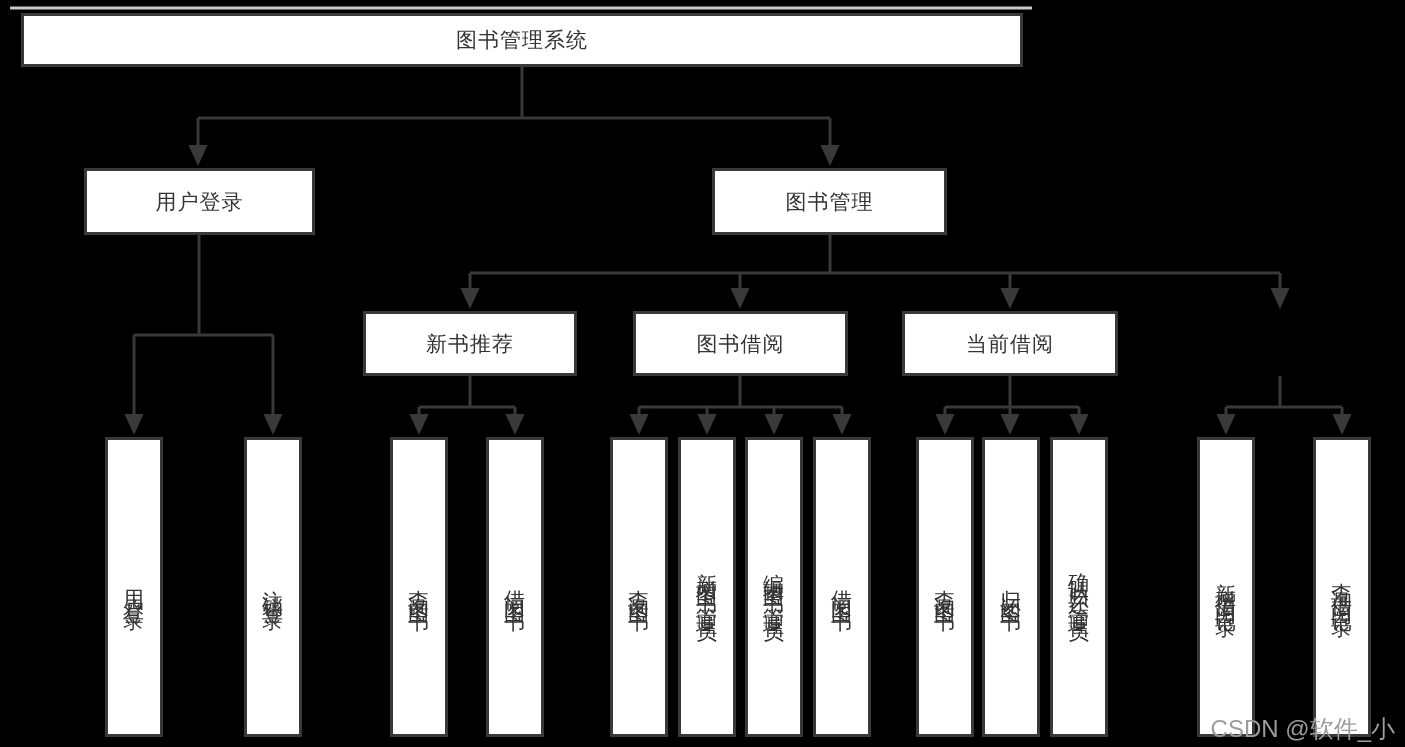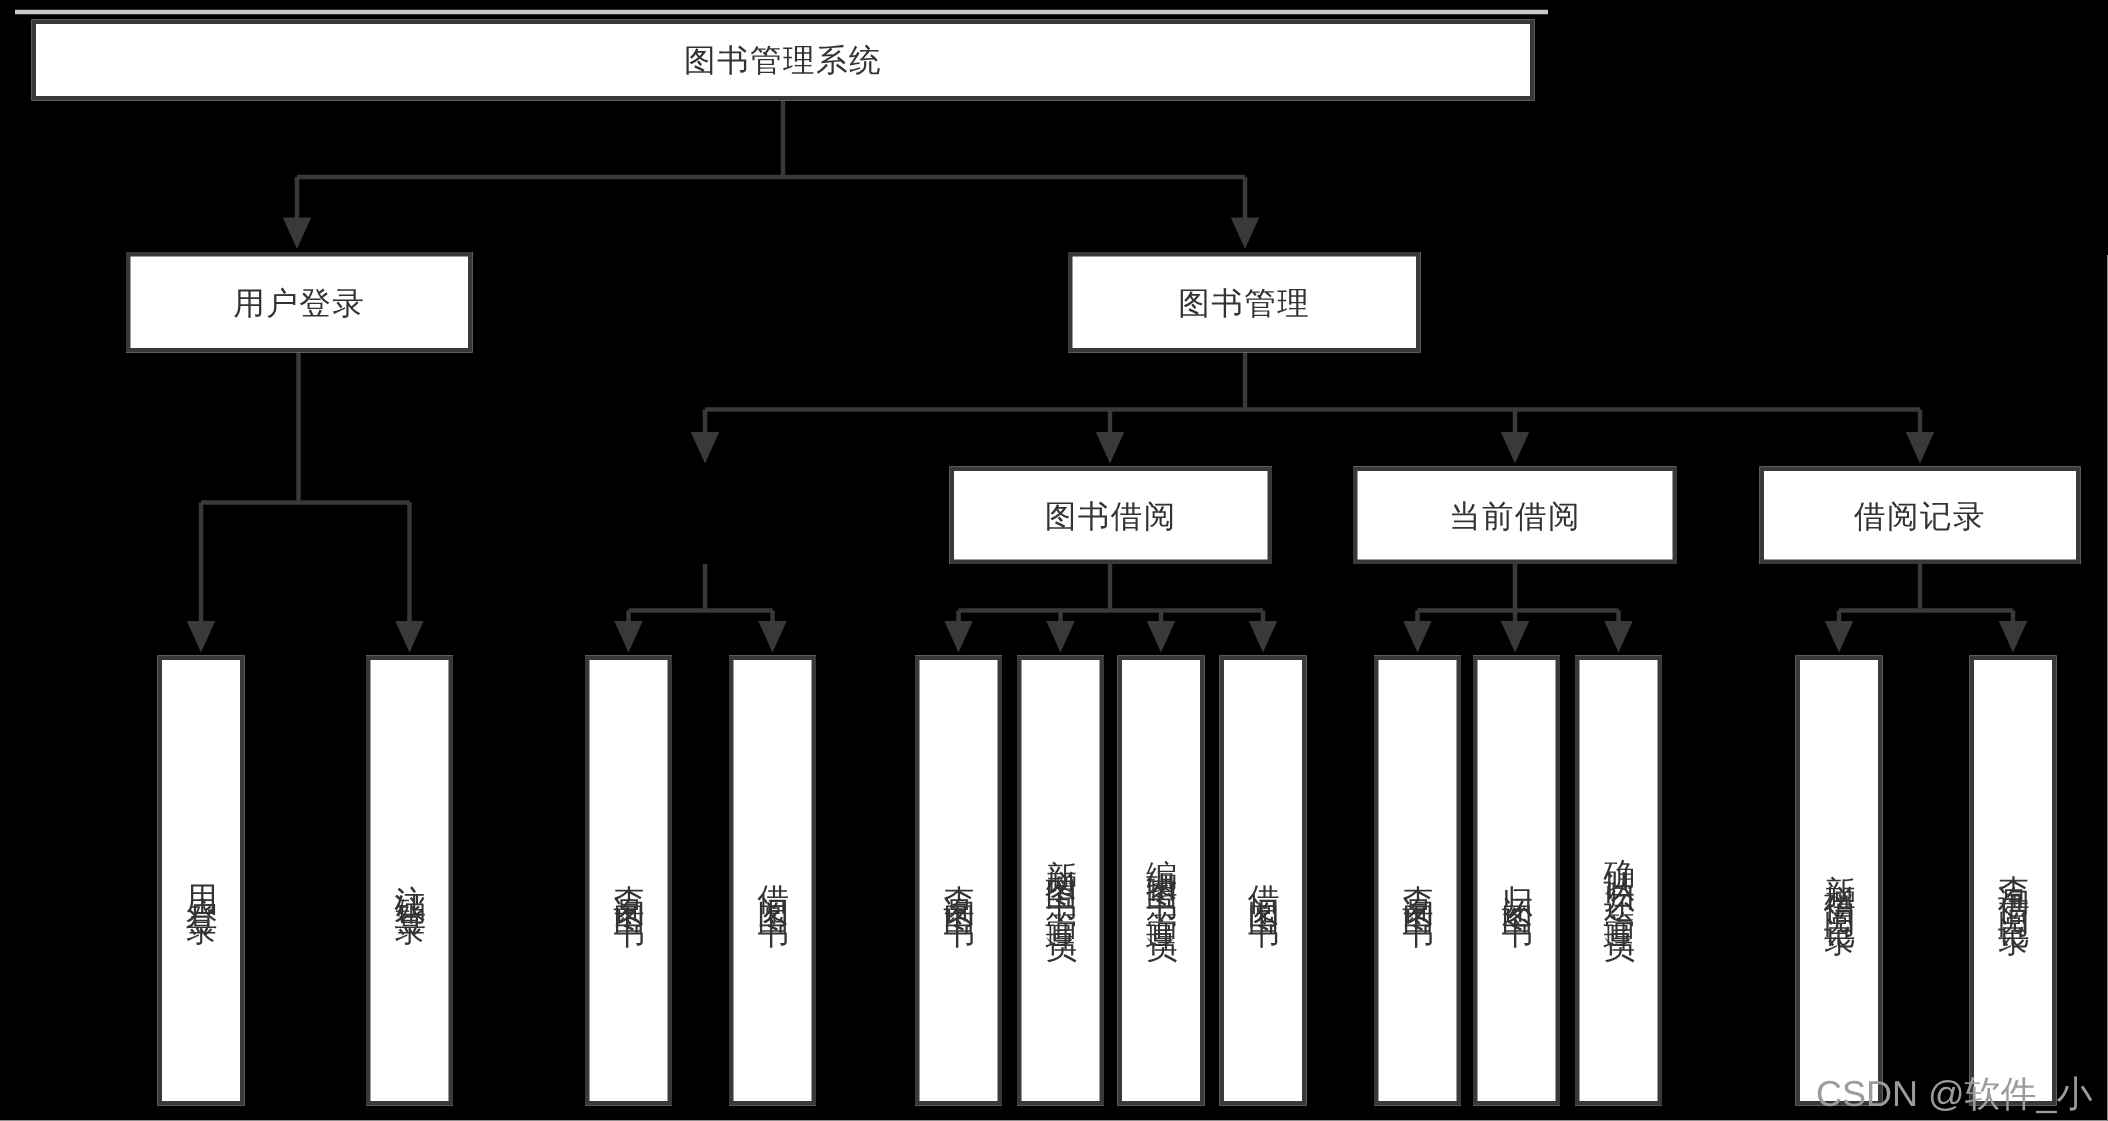--- a/index.html
+++ b/index.html
@@ -116,28 +116,28 @@
     <span>图书管理系统</span>
   </div>
 
   <div class="node" style="left:84px; top:168px; width:231px; height:67px;">
     <span>用户登录</span>
   </div>
   <div class="node" style="left:712px; top:168px; width:235px; height:67px;text-align:center;">
     <span>图书管理</span>
   </div>
 
+  <div class="node" style="left:363px; top:311px; width:214px; height:65px;">
+    <span>新书推荐</span>
+  </div>
   <div class="node" style="left:902px; top:311px; width:216px; height:65px;">
     <span>当前借阅</span>
   </div>
   <div class="node" style="left:633px; top:311px; width:215px; height:65px;">
     <span>图书借阅</span>
-  </div>
-  <div class="node" style="left:1173px; top:311px; width:214px; height:65px;">
-    <span>借阅记录</span>
   </div>
 
   <div class="node leaf" style="left:105px; top:437px; width:58px; height:300px;">
     <span class="vtext">用户登录</span>
   </div>
   <div class="node leaf" style="left:244px; top:437px; width:58px; height:300px;">
     <span class="vtext">注销登录</span>
   </div>
 
   <div class="node leaf" style="left:390px; top:437px; width:58px; height:300px;">

